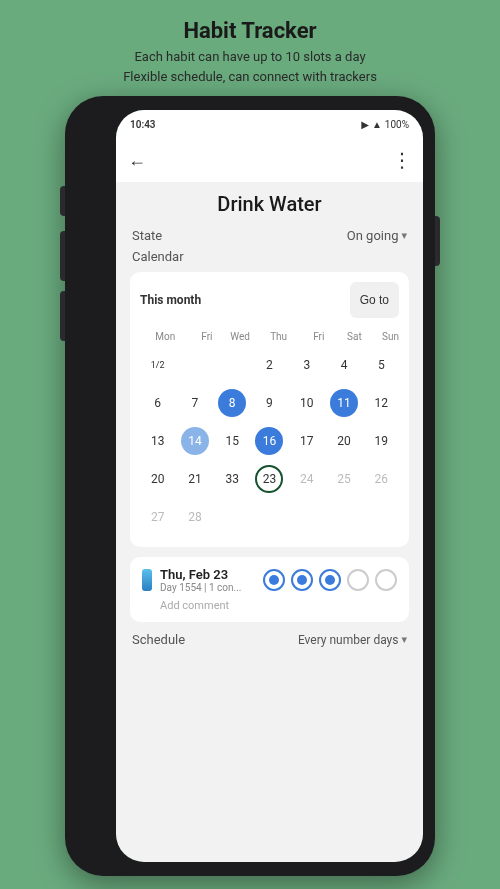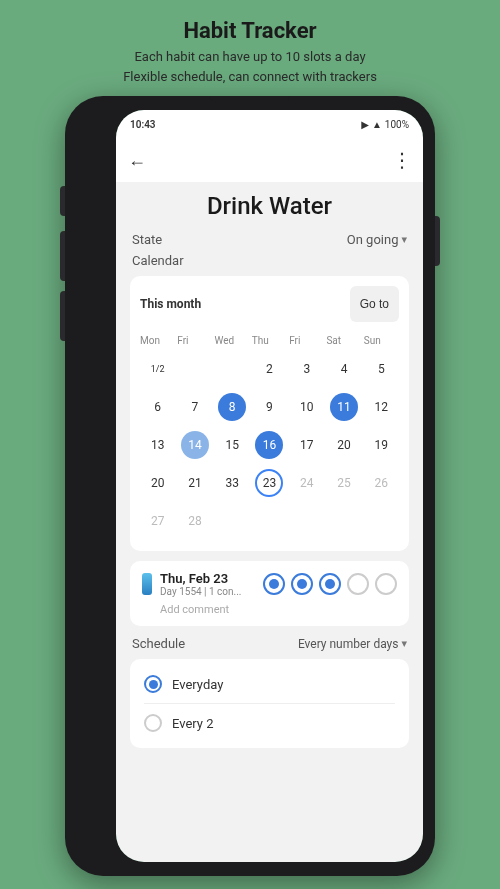--- a/index.html
+++ b/index.html
@@ -87,21 +87,21 @@
     
     .content {
       background: #f2f2f2;
       height: calc(100% - 72px);
       overflow-y: auto;
       padding: 10px 14px 14px;
     }
 
     .habit-title {
       text-align: center;
-      font-size: 24px;
+      font-size: 20px;
       font-weight: 500;
       color: #1a1a1a;
       margin-bottom: 12px;
     }
 
     .field-row {
       display: flex;
       align-items: center;
       justify-content: space-between;
       margin-bottom: 6px;
@@ -155,21 +155,21 @@
       cursor: pointer;
     }
 
     
     .cal-grid {
       display: grid;
       grid-template-columns: repeat(7, 1fr);
       gap: 2px;
     }
     .cal-day-header {
-      text-align: left;
+      text-align: right;
       font-size: 10px;
       color: #888;
       padding: 3px 0;
     }
     .cal-cell {
       text-align: center;
       padding: 4px 0;
       position: relative;
       display: flex;
       align-items: center;
@@ -187,21 +187,21 @@
     }
     .cal-num.filled-dark {
       background: #3a7bdb;
       color: #fff;
     }
     .cal-num.filled-medium {
       background: #8ab4e8;
       color: #fff;
     }
     .cal-num.today-outline {
-      border: 2px solid #3b82f6;
+      border: 2px solid #14532d;
       color: #333;
       background: #fff;
     }
     .cal-num.grey-text {
       color: #bbb;
     }
     .cal-num.small-text {
       font-size: 9px;
       color: #333;
     }
@@ -561,29 +561,16 @@
       </div>
 
       <div class="schedule-row">
         <span class="schedule-label">Schedule</span>
         <span class="schedule-value">
           <span>Every number days</span>
           <span class="dropdown-arrow">▾</span>
         </span>
       </div>
 
-      <div class="schedule-card">
-        <div class="schedule-option">
-          <div class="radio-outer">
-            <div class="radio-inner"></div>
-          </div>
-          <span class="option-label">Everyday</span>
-        </div>
-        <div class="divider"></div>
-        <div class="schedule-option">
-          <div class="radio-outer empty"></div>
-          <span class="option-label">Every 2</span>
-        </div>
-      </div>
 
     </div>
   </div>
 </div>
 
 </body></html>

